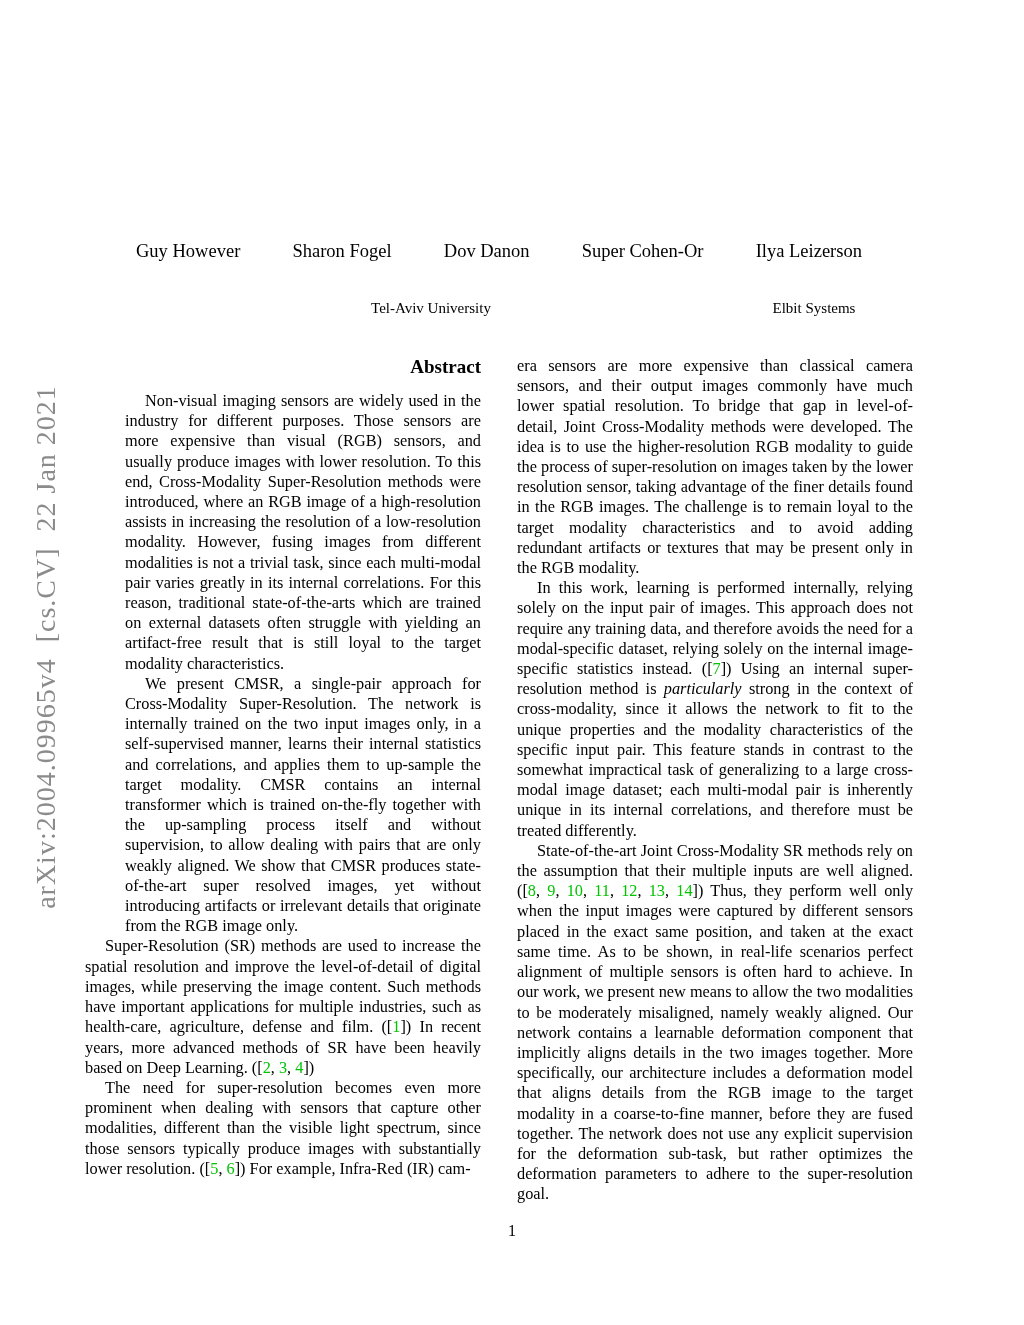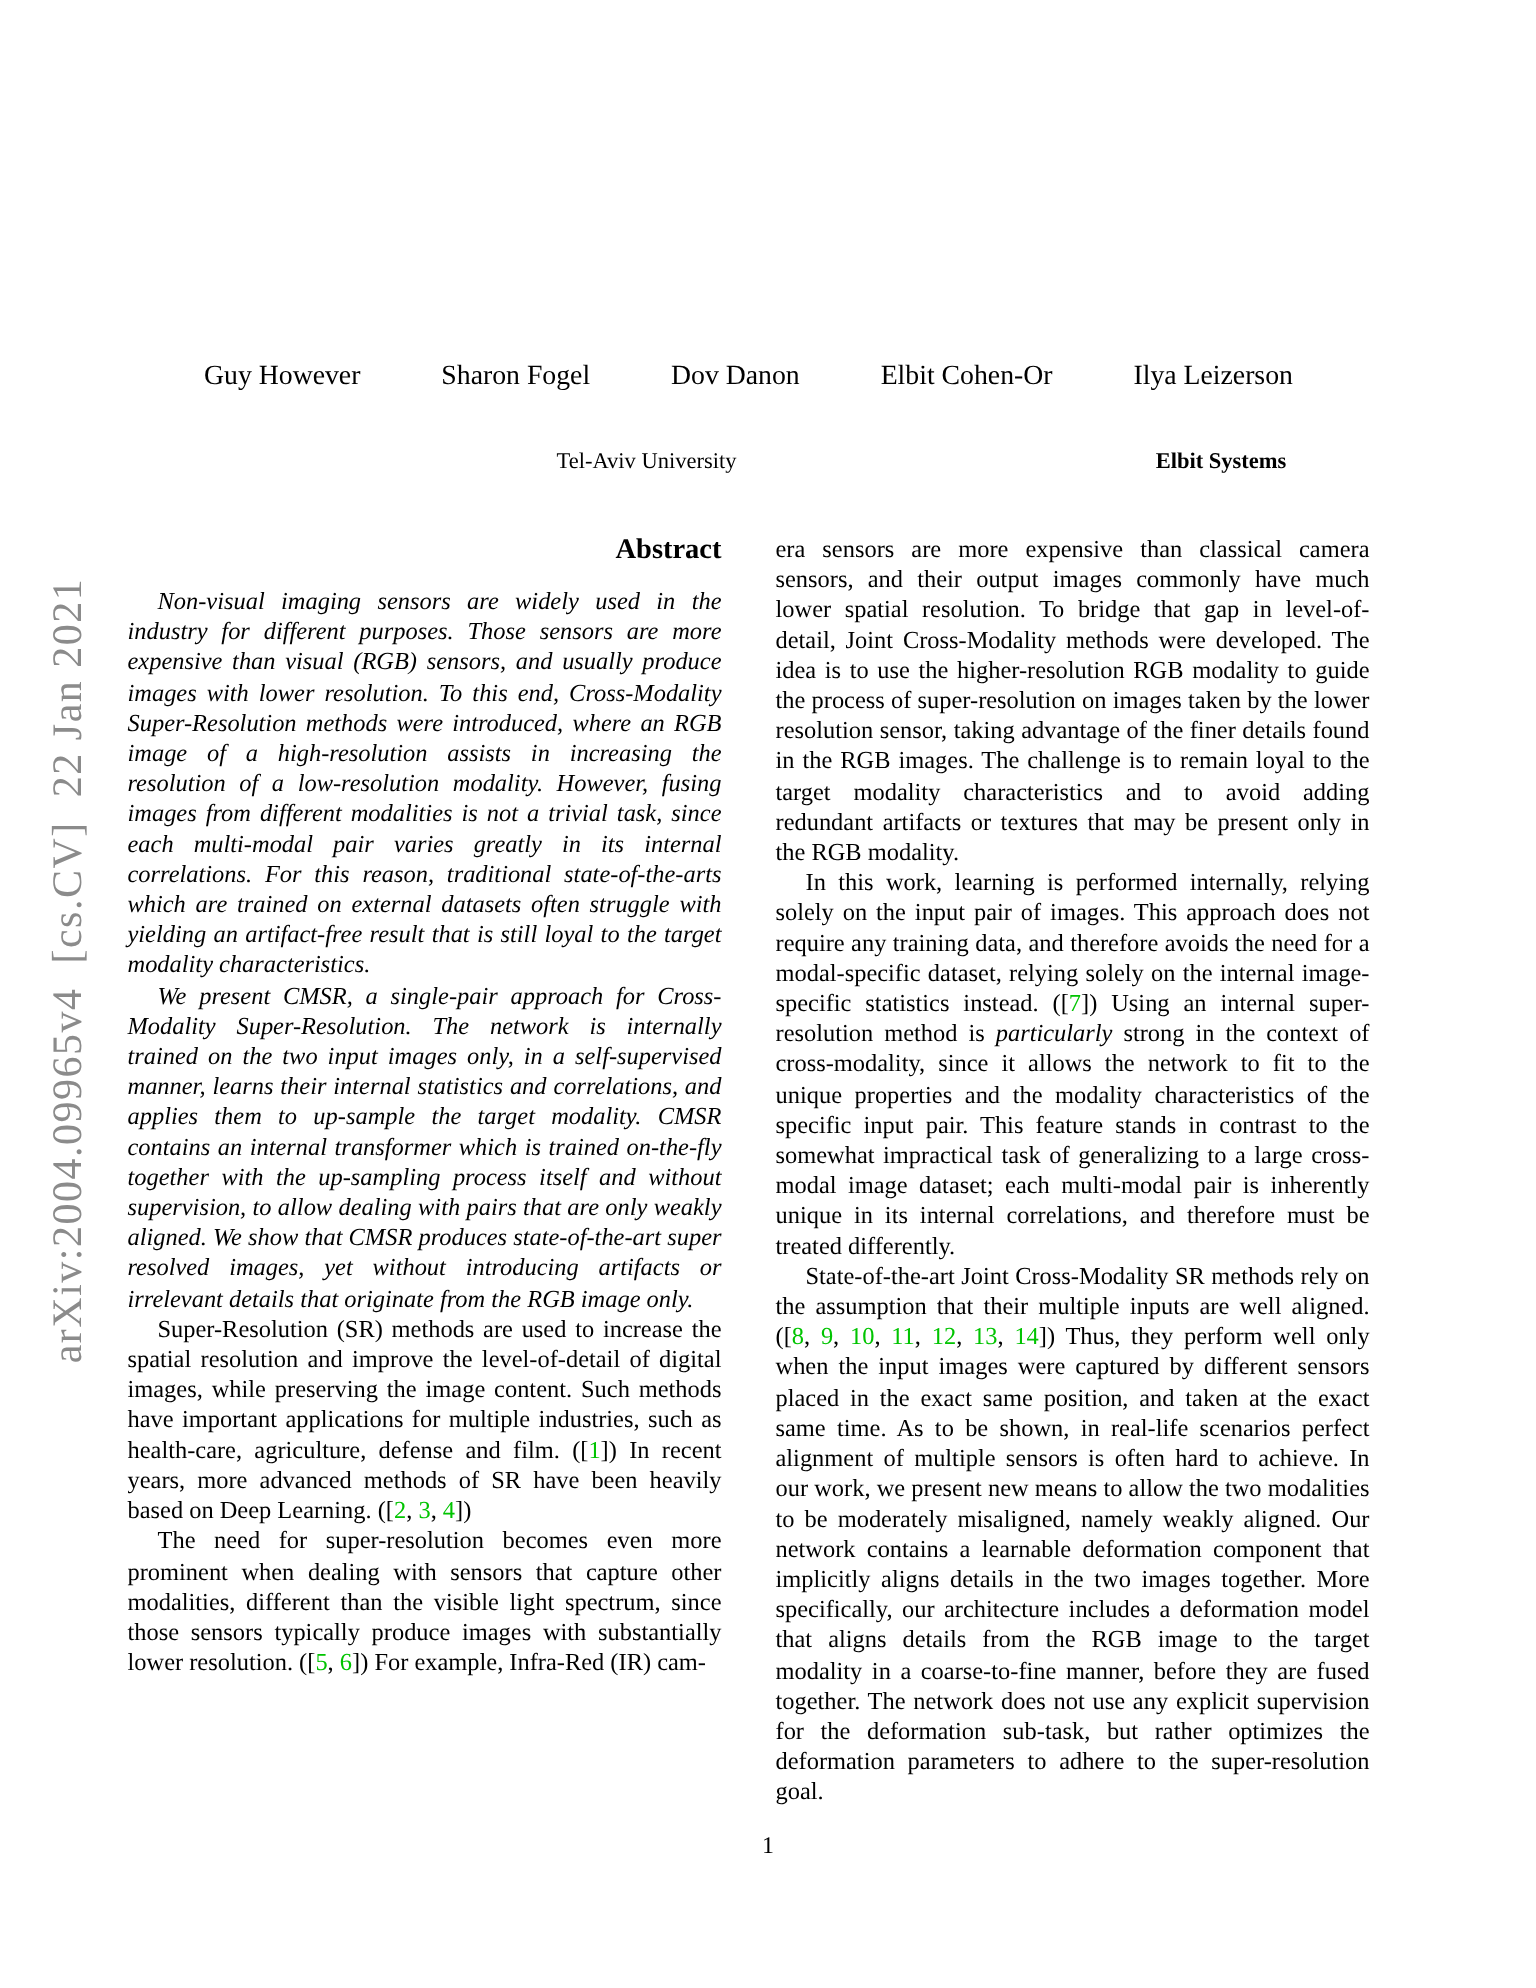--- a/index.html
+++ b/index.html
@@ -16,54 +16,54 @@
   .title{
     position:absolute;top:171px;left:0;width:100%;text-align:center;
     font-size:23px;font-weight:bold;letter-spacing:-0.3px;
   }
   .authors{
     position:absolute;top:241px;left:136px;width:726px;
     display:flex;justify-content:space-between;font-size:18.5px;
   }
   .affil{position:absolute;top:300px;transform:translateX(-50%);font-size:15px;text-align:center;}
   .affil.a0{left:431px;}
-  .affil.a1{left:814px;font-weight:bold;}
+  .affil.a1{left:814px;}
   .col{position:absolute;top:356px;width:396px;}
   .col.left{left:85px;}
   .col.right{left:517px;}
   .abstract-heading{
     text-align:right;font-weight:bold;font-size:19px;margin:0 0 13px 0;
   }
   p.body{
     font-size:16.3px;line-height:20.2px;text-align:justify;
     margin:0;text-indent:20px;
   }
   p.body.noindent{text-indent:0;}
-  .abstract p.body{font-style:italic;}
+  .abstract p.body{margin-left:40px;}
   .section-heading{font-weight:bold;font-size:19.5px;margin:25px 0 13px 0;}
   .cite{color:#00c400;}
   .em{font-style:italic;}
   .page-number{
     position:absolute;top:1222px;left:0;width:100%;
     text-align:center;font-size:16px;
   }
 </style>
 </head>
 <body>
 
 <div class="page">
 
   <div class="watermark">arXiv:2004.09965v4  [cs.CV]  22 Jan 2021</div>
 
 
   <div class="authors">
     <span>Guy However</span>
     <span>Sharon Fogel</span>
     <span>Dov Danon</span>
-    <span>Elbit Cohen-Or</span>
+    <span>Super Cohen-Or</span>
     <span>Ilya Leizerson</span>
   </div>
 
   <span class="affil a0">Tel-Aviv University</span>
   <span class="affil a1">Elbit Systems</span>
 
   <div class="col left">
     <div class="abstract">
       <div class="abstract-heading">Abstract</div>
       <p class="body"><span>Non-visual imaging sensors are widely used in the industry for different purposes. Those sensors are more expensive than visual (RGB) sensors, and usually produce images with lower resolution. To this end, Cross-Modality Super-Resolution methods were introduced, where an RGB image of a high-resolution assists in increasing the resolution of a low-resolution modality. However, fusing images from different modalities is not a trivial task, since each multi-modal pair varies greatly in its internal correlations. For this reason, traditional state-of-the-arts which are trained on external datasets often struggle with yielding an artifact-free result that is still loyal to the target modality characteristics.</span></p>

